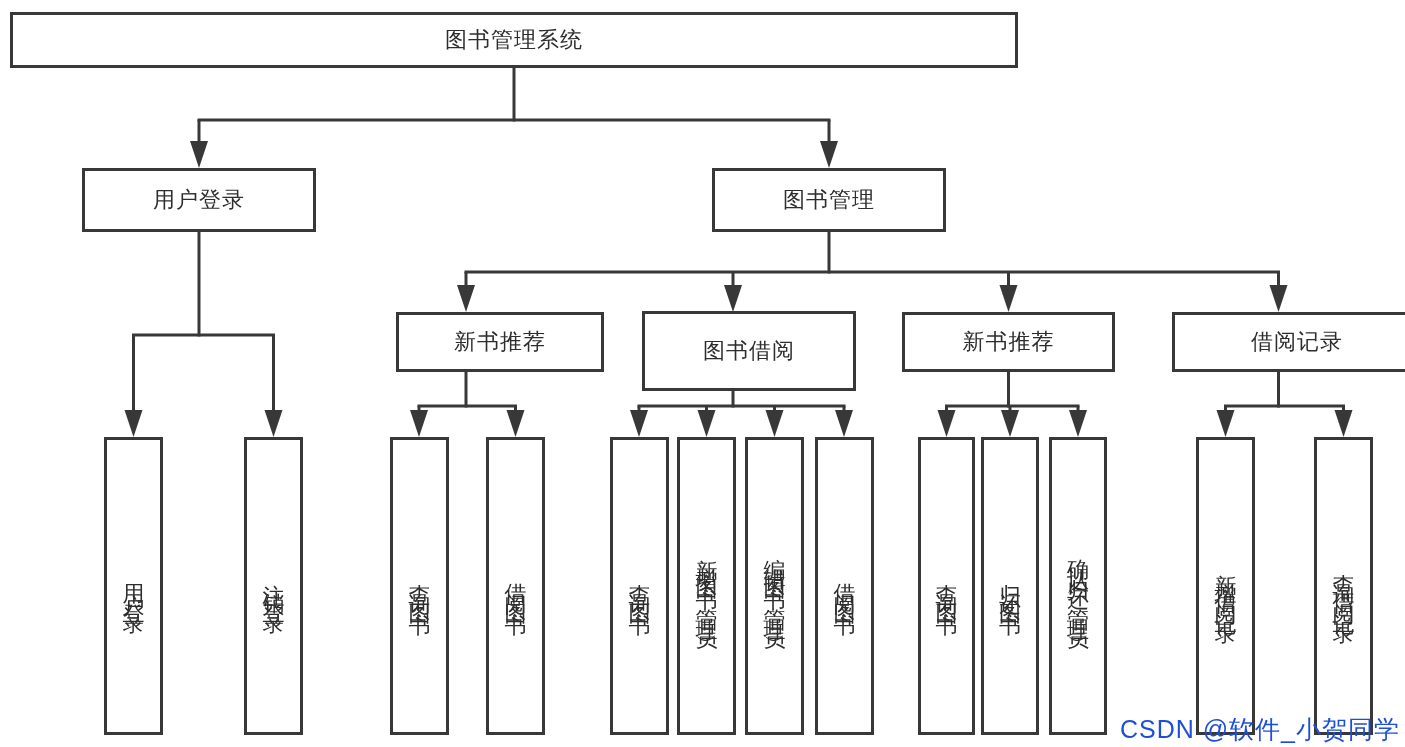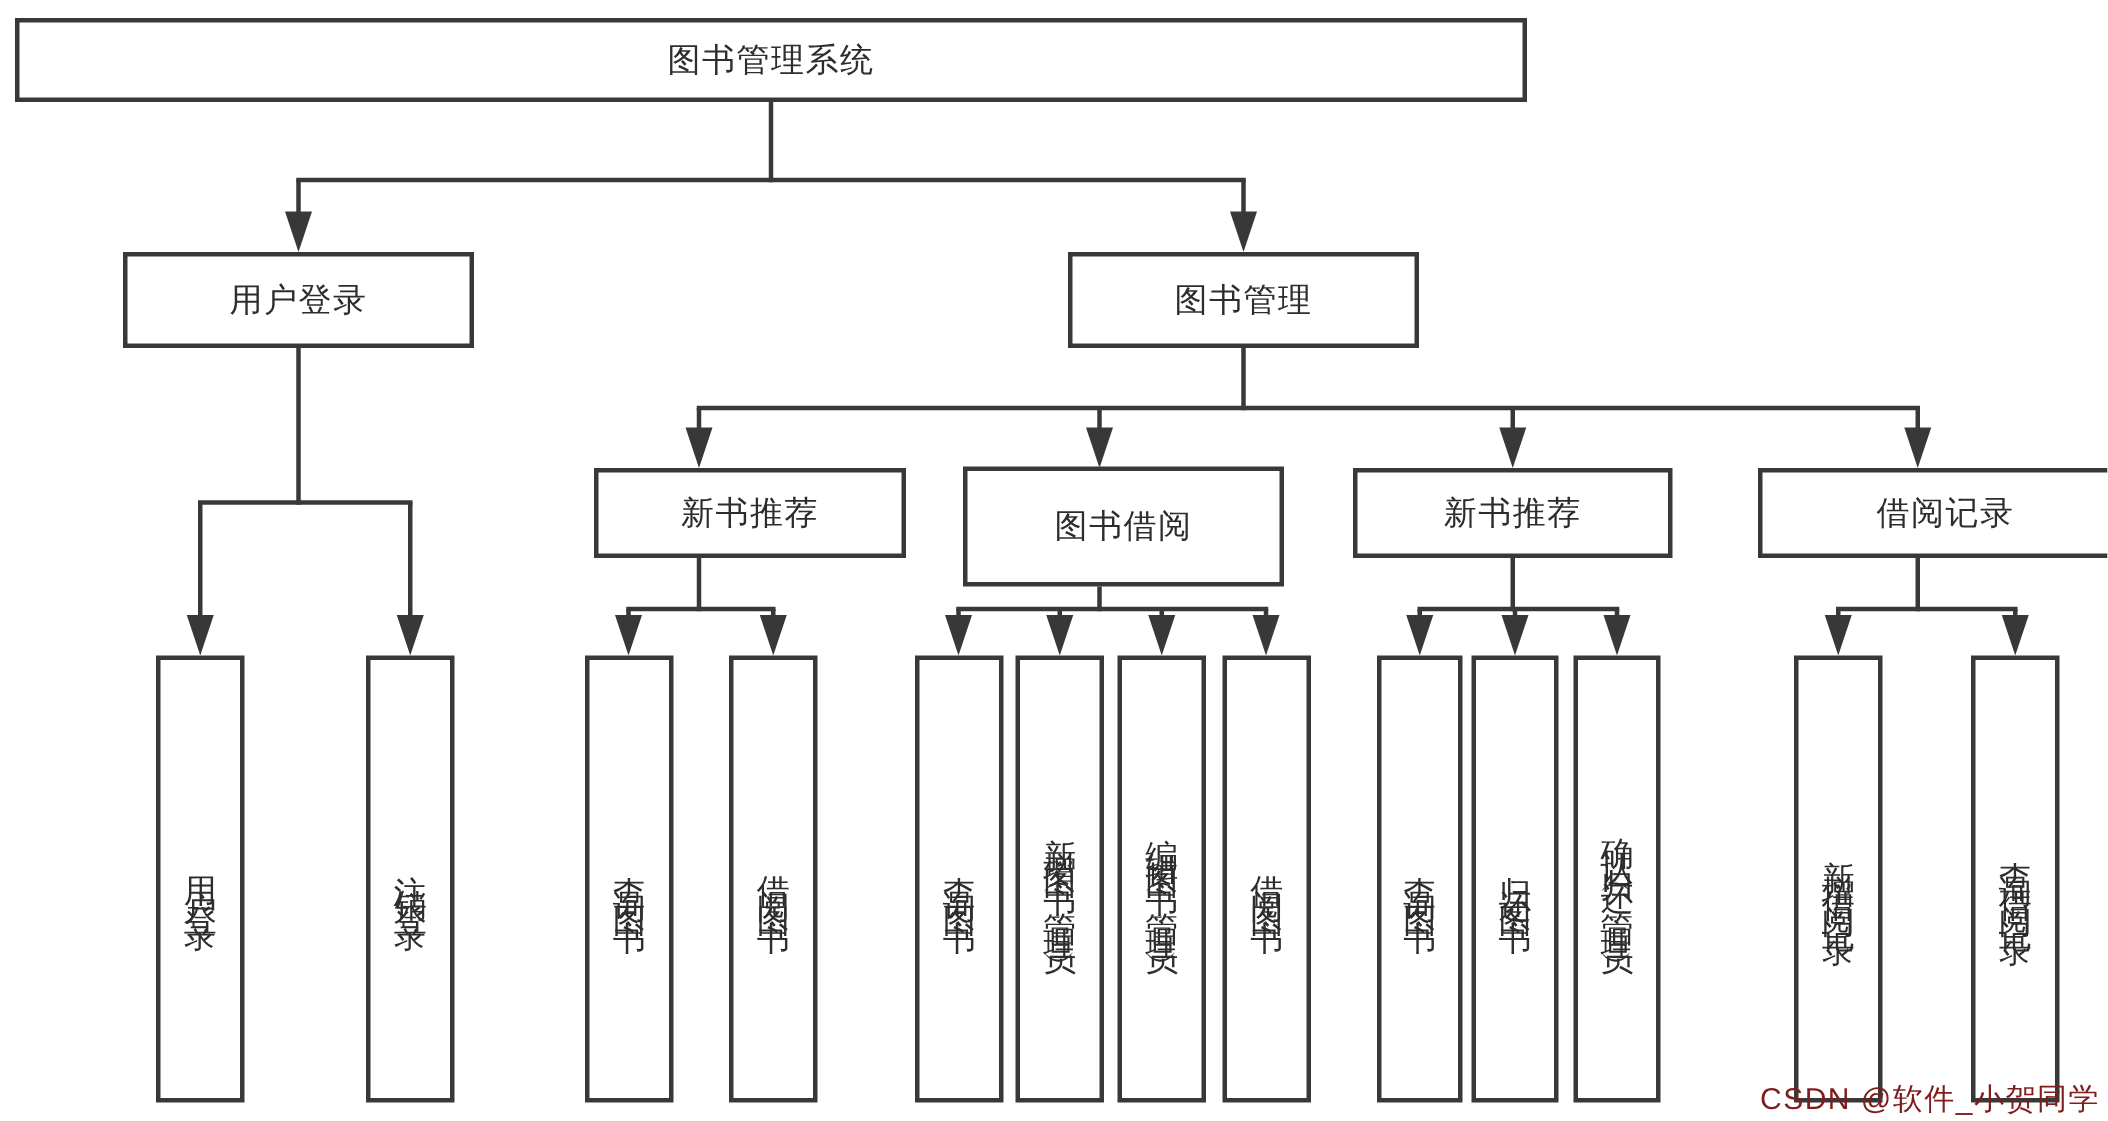--- a/index.html
+++ b/index.html
@@ -33,22 +33,22 @@
     font-size: 22px;
     letter-spacing: 10px;
     line-height: 1;
     color: #2d2d2d;
     white-space: nowrap;
   }
   .watermark {
     position: absolute;
     right: 5px;
     bottom: 1px;
-    font-size: 20px;
-    color: #7f1d1d;
+    font-size: 25px;
+    color: #1d4ed8;
     white-space: nowrap;
     z-index: 6;
     letter-spacing: 1px;
   }
   
   #n-root            { left: 10px;   top: 12px;  width: 1008px; height: 56px; }
   #n-user-login      { left: 82px;   top: 168px; width: 234px;  height: 64px; }
   #n-book-management { left: 712px;  top: 168px; width: 234px;  height: 64px; }
   #n-new-book-rec    { left: 362px;  top: 312px; width: 208px;  height: 60px; margin-left: 34px; }
   #n-book-borrow     { left: 642px;  top: 311px; width: 214px;  height: 80px; }

